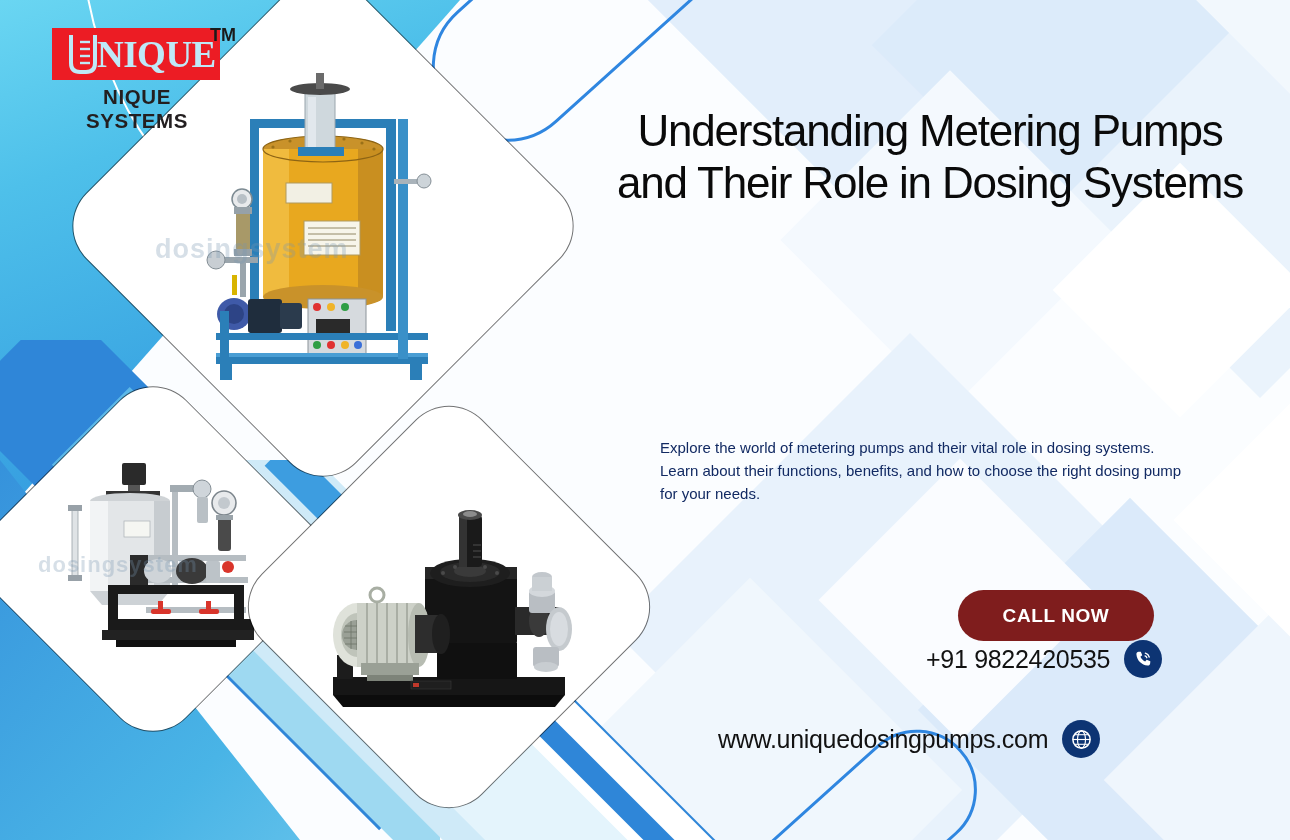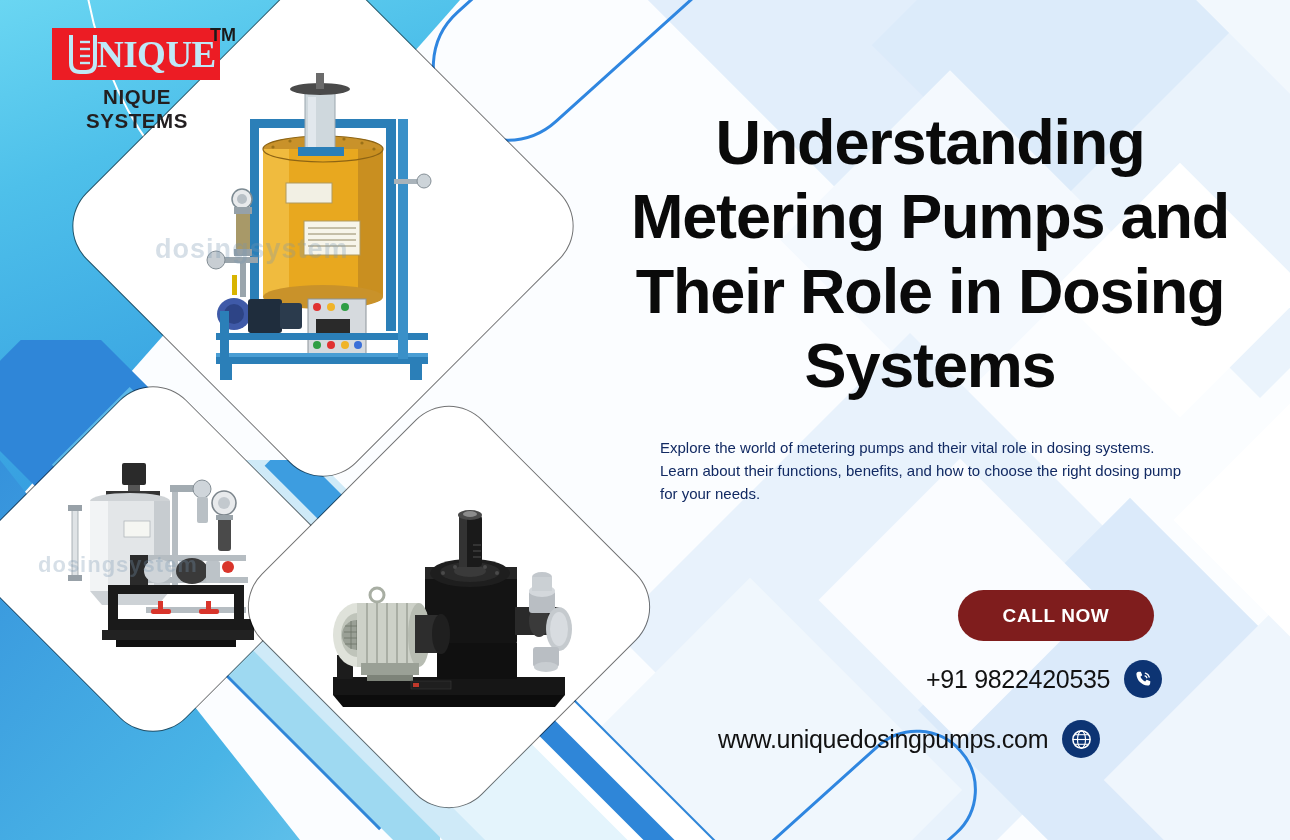--- a/index.html
+++ b/index.html
@@ -77,21 +77,21 @@
     font-size:20.5px; color:#231f20; letter-spacing:0.6px;
     margin-top:5px; text-align:center; width:170px;
   }
 
   
   .content { position:absolute; left:600px; top:0; width:690px; height:840px; }
   .headline {
     position:absolute; left:0; top:105px; width:660px;
     text-align:center; color:#0a0a0a;
     font-family:"Liberation Sans", sans-serif;
-    font-weight:bold; font-size:63px; line-height:1.18;
+    font-weight:normal; font-size:44px; line-height:1.18;
     letter-spacing:-1.2px;
   }
   .subtext {
     position:absolute; left:60px; top:437px; width:530px;
     color:#122a63; font-size:15px; line-height:1.52;
     font-family:"Liberation Sans", sans-serif;
   }
   .cta {
     position:absolute; left:358px; top:590px;
     width:196px; height:51px; border-radius:26px;
@@ -398,21 +398,21 @@
   </div>
 
   <div class="content">
 
     <h1 class="headline">Understanding Metering Pumps and Their Role in Dosing Systems</h1>
 
     <p class="subtext">Explore the world of metering pumps and their vital role in dosing systems. Learn about their functions, benefits, and how to choose the right dosing pump for your needs.</p>
 
     <button class="cta">CALL NOW</button>
 
-    <div class="contact-row" style="left:326px;top:660px;">
+    <div class="contact-row" style="left:326px;top:640px;">
       <span class="contact-text">+91 9822420535</span>
       <span class="circle-icon">
         <svg width="22" height="22" viewBox="0 0 24 24" fill="none">
           <path d="M7.2 4.2 L9.6 4.0 L11.2 8.0 L9.2 9.6 C10.2 11.9 12.1 13.8 14.4 14.8
                    L16 12.8 L20 14.4 L19.8 16.8 C19.7 18.2 18.5 19.3 17.1 19.2
                    C10.4 18.7 5.3 13.6 4.8 6.9 C4.7 5.5 5.8 4.3 7.2 4.2 Z" fill="#fff"></path>
           <path d="M14.6 5.6 A6 6 0 0 1 18.8 9.8" stroke="#fff" stroke-width="1.5" stroke-linecap="round"></path>
           <path d="M14.2 8.6 A3.2 3.2 0 0 1 16.2 10.6" stroke="#fff" stroke-width="1.4" stroke-linecap="round"></path>
         </svg>
       </span>

